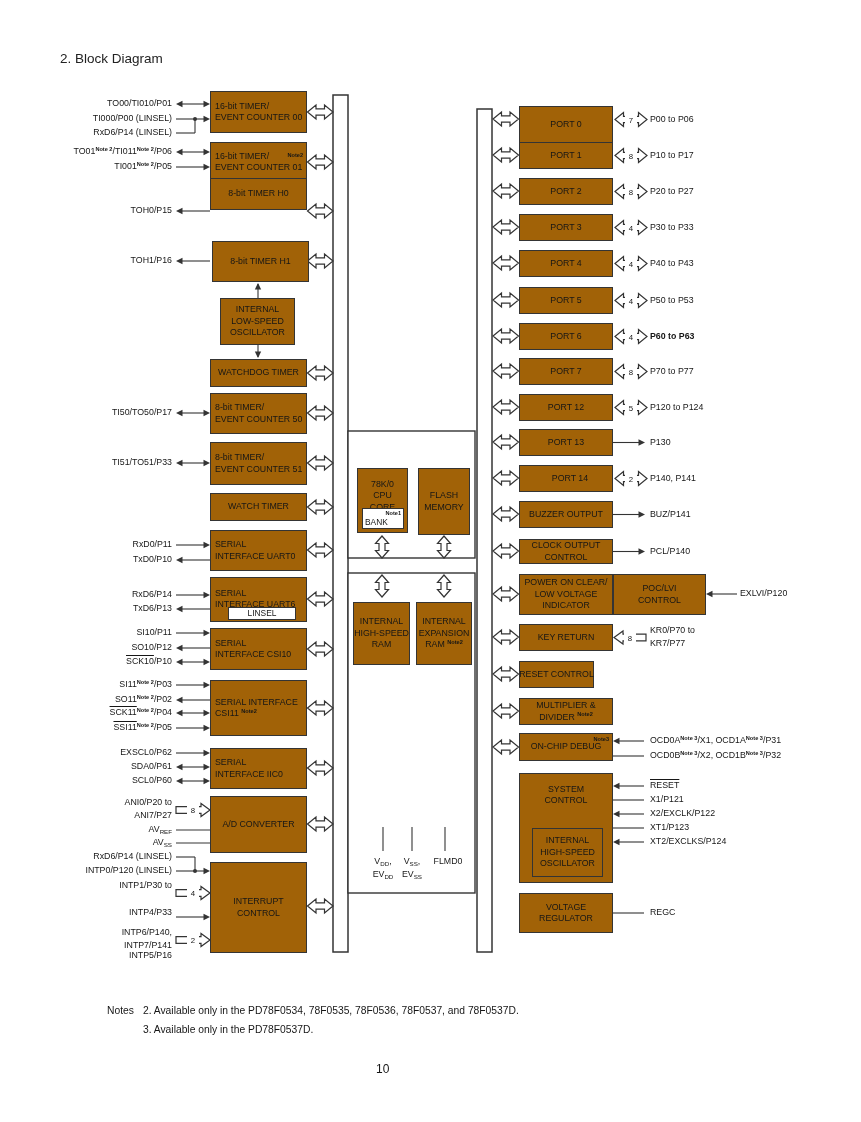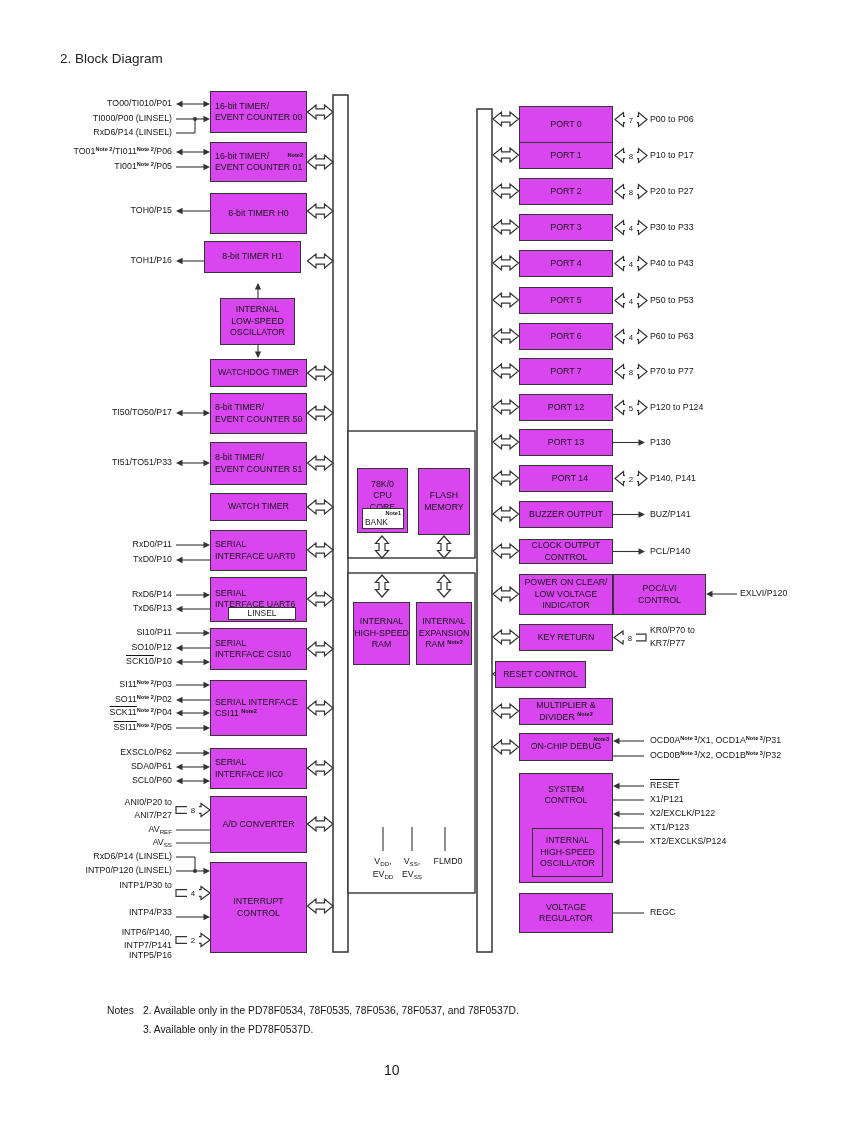--- a/index.html
+++ b/index.html
@@ -1,40 +1,40 @@
 <!DOCTYPE html>
 <html><head>
 <meta charset="utf-8">
 <style>
   html,body{margin:0;padding:0;background:#e8e8e8;}
   .page{position:relative;width:861px;height:1122px;background:#fff;overflow:hidden;
         font-family:"Liberation Sans", sans-serif;color:#161616;margin:0 auto;}
   #wires{position:absolute;left:0;top:0;width:861px;height:1122px;}
   .title{position:absolute;left:60px;top:51px;font-size:13.5px;color:#222;}
-  .box{position:absolute;box-sizing:border-box;border:1.4px solid #343434;background:#d946ef;
+  .box{position:absolute;box-sizing:border-box;border:1.4px solid #343434;background:#a16207;
        display:flex;flex-direction:column;justify-content:center;align-items:center;
        font-size:8.8px;line-height:1.3;text-align:center;white-space:nowrap;}
   .box.la{align-items:flex-start;text-align:left;padding-left:4px;}
   .box.tt{justify-content:flex-start;padding-top:10px;}
   .box .note{position:absolute;right:3px;top:9px;font-size:5.6px;font-weight:700;}
   .box .note.corner{top:2px;}
   .sig{position:absolute;font-size:8.8px;line-height:11px;height:11px;white-space:nowrap;}
   .sig.r{right:689px;text-align:right;}
   .sig.l{text-align:left;}
   sup{font-size:5.6px;font-weight:700;vertical-align:baseline;position:relative;top:-3.5px;}
   sub{font-size:6.2px;vertical-align:baseline;position:relative;top:1.6px;}
   .ov{text-decoration:overline;}
   .subbox{position:absolute;box-sizing:border-box;border:1.2px solid #343434;background:#fff;
           display:flex;align-items:center;justify-content:center;font-size:8.4px;}
   .bankbox{position:absolute;box-sizing:border-box;border:1.2px solid #343434;background:#fff;font-size:8.4px;}
   .bankbox .bn{position:absolute;right:2px;top:1px;font-size:5.6px;font-weight:700;}
   .bankbox .bl{position:absolute;left:2px;bottom:1px;}
   .notes{position:absolute;left:107px;top:1005px;font-size:10.3px;display:flex;gap:9px;}
   .notes .items div{margin-bottom:7.5px;}
-  .pageno{position:absolute;left:384px;top:1062px;font-size:14px;}
+  .pageno{position:absolute;left:376px;top:1062px;font-size:12px;}
 </style>
 </head>
 <body>
 
 <div class="page">
   <svg id="wires" viewBox="0 0 861 1122">
       <rect x="333" y="95" width="15" height="857" fill="#fff" stroke="#343434" stroke-width="1.5"></rect>
       <rect x="477" y="109" width="15" height="843" fill="#fff" stroke="#343434" stroke-width="1.5"></rect>
       <rect x="348" y="431" width="127" height="127" fill="#fff" stroke="#343434" stroke-width="1.4"></rect>
       <rect x="348" y="573" width="127" height="320" fill="#fff" stroke="#343434" stroke-width="1.4"></rect>
@@ -241,24 +241,24 @@
       </div>
       <div class="box la" style="left: 210px; top: 91px; width: 97px; height: 42px;">
         <span>16-bit TIMER/</span>
         <span>EVENT COUNTER 00</span>
       </div>
       <div class="box la" style="left: 210px; top: 142px; width: 97px; height: 40px;">
         <span>16-bit TIMER/</span>
         <span>EVENT COUNTER 01</span>
         <span class="note">Note2</span>
       </div>
-      <div class="box" style="left: 210px; top: 193px; width: 97px; height: 41px;">
+      <div class="box" style="left: 210px; top: 178px; width: 97px; height: 32px;">
         <span>8-bit TIMER H0</span>
       </div>
-      <div class="box" style="left: 204px; top: 241px; width: 97px; height: 32px;">
+      <div class="box" style="left: 212px; top: 241px; width: 97px; height: 41px;">
         <span>8-bit TIMER H1</span>
       </div>
       <div class="box" style="left: 220px; top: 298px; width: 75px; height: 47px;">
         <span>INTERNAL</span>
         <span>LOW-SPEED</span>
         <span>OSCILLATOR</span>
       </div>
       <div class="box" style="left: 210px; top: 359px; width: 97px; height: 28px;">
         <span>WATCHDOG TIMER</span>
       </div>
@@ -355,21 +355,21 @@
         <span>PORT 4</span>
       </div>
       <div class="sig l" style="top: 257.5px; left: 650px;">P40 to P43</div>
       <div class="box" style="left: 519px; top: 287px; width: 94px; height: 27px;">
         <span>PORT 5</span>
       </div>
       <div class="sig l" style="top: 294.5px; left: 650px;">P50 to P53</div>
       <div class="box" style="left: 519px; top: 323px; width: 94px; height: 27px;">
         <span>PORT 6</span>
       </div>
-      <div class="sig l" style="top: 330.5px; left: 650px;">P60 to P63</div>
+      <div class="sig l" style="top: 330.5px; left: 650px; font-weight: bold;">P60 to P63</div>
       <div class="box" style="left: 519px; top: 358px; width: 94px; height: 27px;">
         <span>PORT 7</span>
       </div>
       <div class="sig l" style="top: 365.5px; left: 650px;">P70 to P77</div>
       <div class="box" style="left: 519px; top: 394px; width: 94px; height: 27px;">
         <span>PORT 12</span>
       </div>
       <div class="sig l" style="top: 401.5px; left: 650px;">P120 to P124</div>
       <div class="box" style="left: 519px; top: 429px; width: 94px; height: 27px;">
         <span>PORT 13</span>
@@ -391,21 +391,21 @@
       <div class="box" style="left: 519px; top: 574px; width: 94px; height: 41px;">
         <span>POWER ON CLEAR/</span>
         <span>LOW VOLTAGE</span>
         <span>INDICATOR</span>
       </div>
       <div class="box" style="left: 519px; top: 624px; width: 94px; height: 27px;">
         <span>KEY RETURN</span>
       </div>
       <div class="sig l" style="top: 625px; left: 650px;">KR0/P70 to</div>
       <div class="sig l" style="top: 638px; left: 650px;">KR7/P77</div>
-      <div class="box" style="left: 495px; top: 661px; width: 91px; height: 27px;">
+      <div class="box" style="left: 519px; top: 661px; width: 75px; height: 27px;">
         <span>RESET CONTROL</span>
       </div>
       <div class="box" style="left: 519px; top: 698px; width: 94px; height: 27px;">
         <span>MULTIPLIER &amp;</span>
         <span>DIVIDER <sup>Note2</sup></span>
       </div>
       <div class="box" style="left: 519px; top: 733px; width: 94px; height: 28px;">
         <span>ON-CHIP DEBUG</span>
         <span class="note corner">Note3</span>
       </div>

